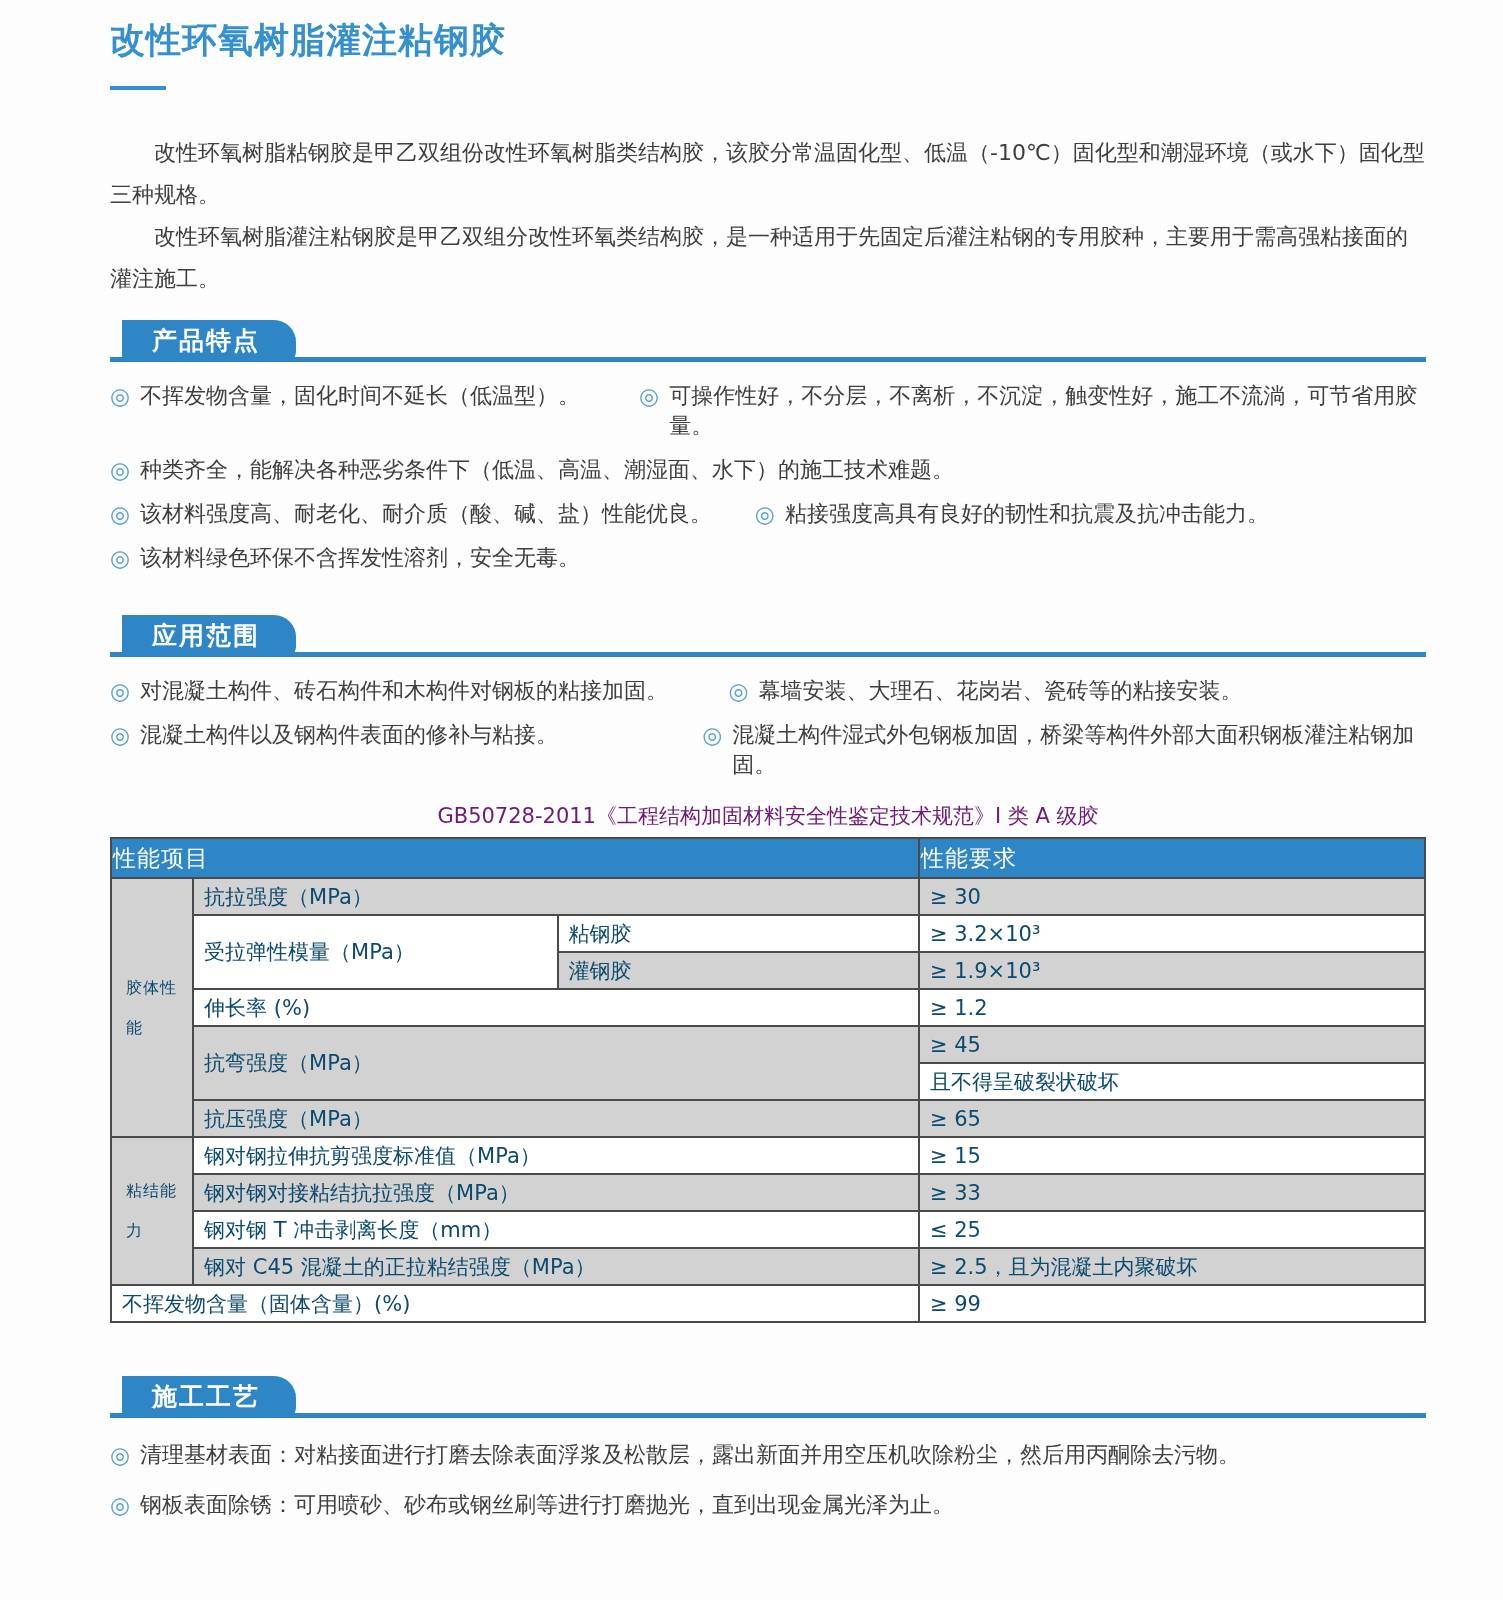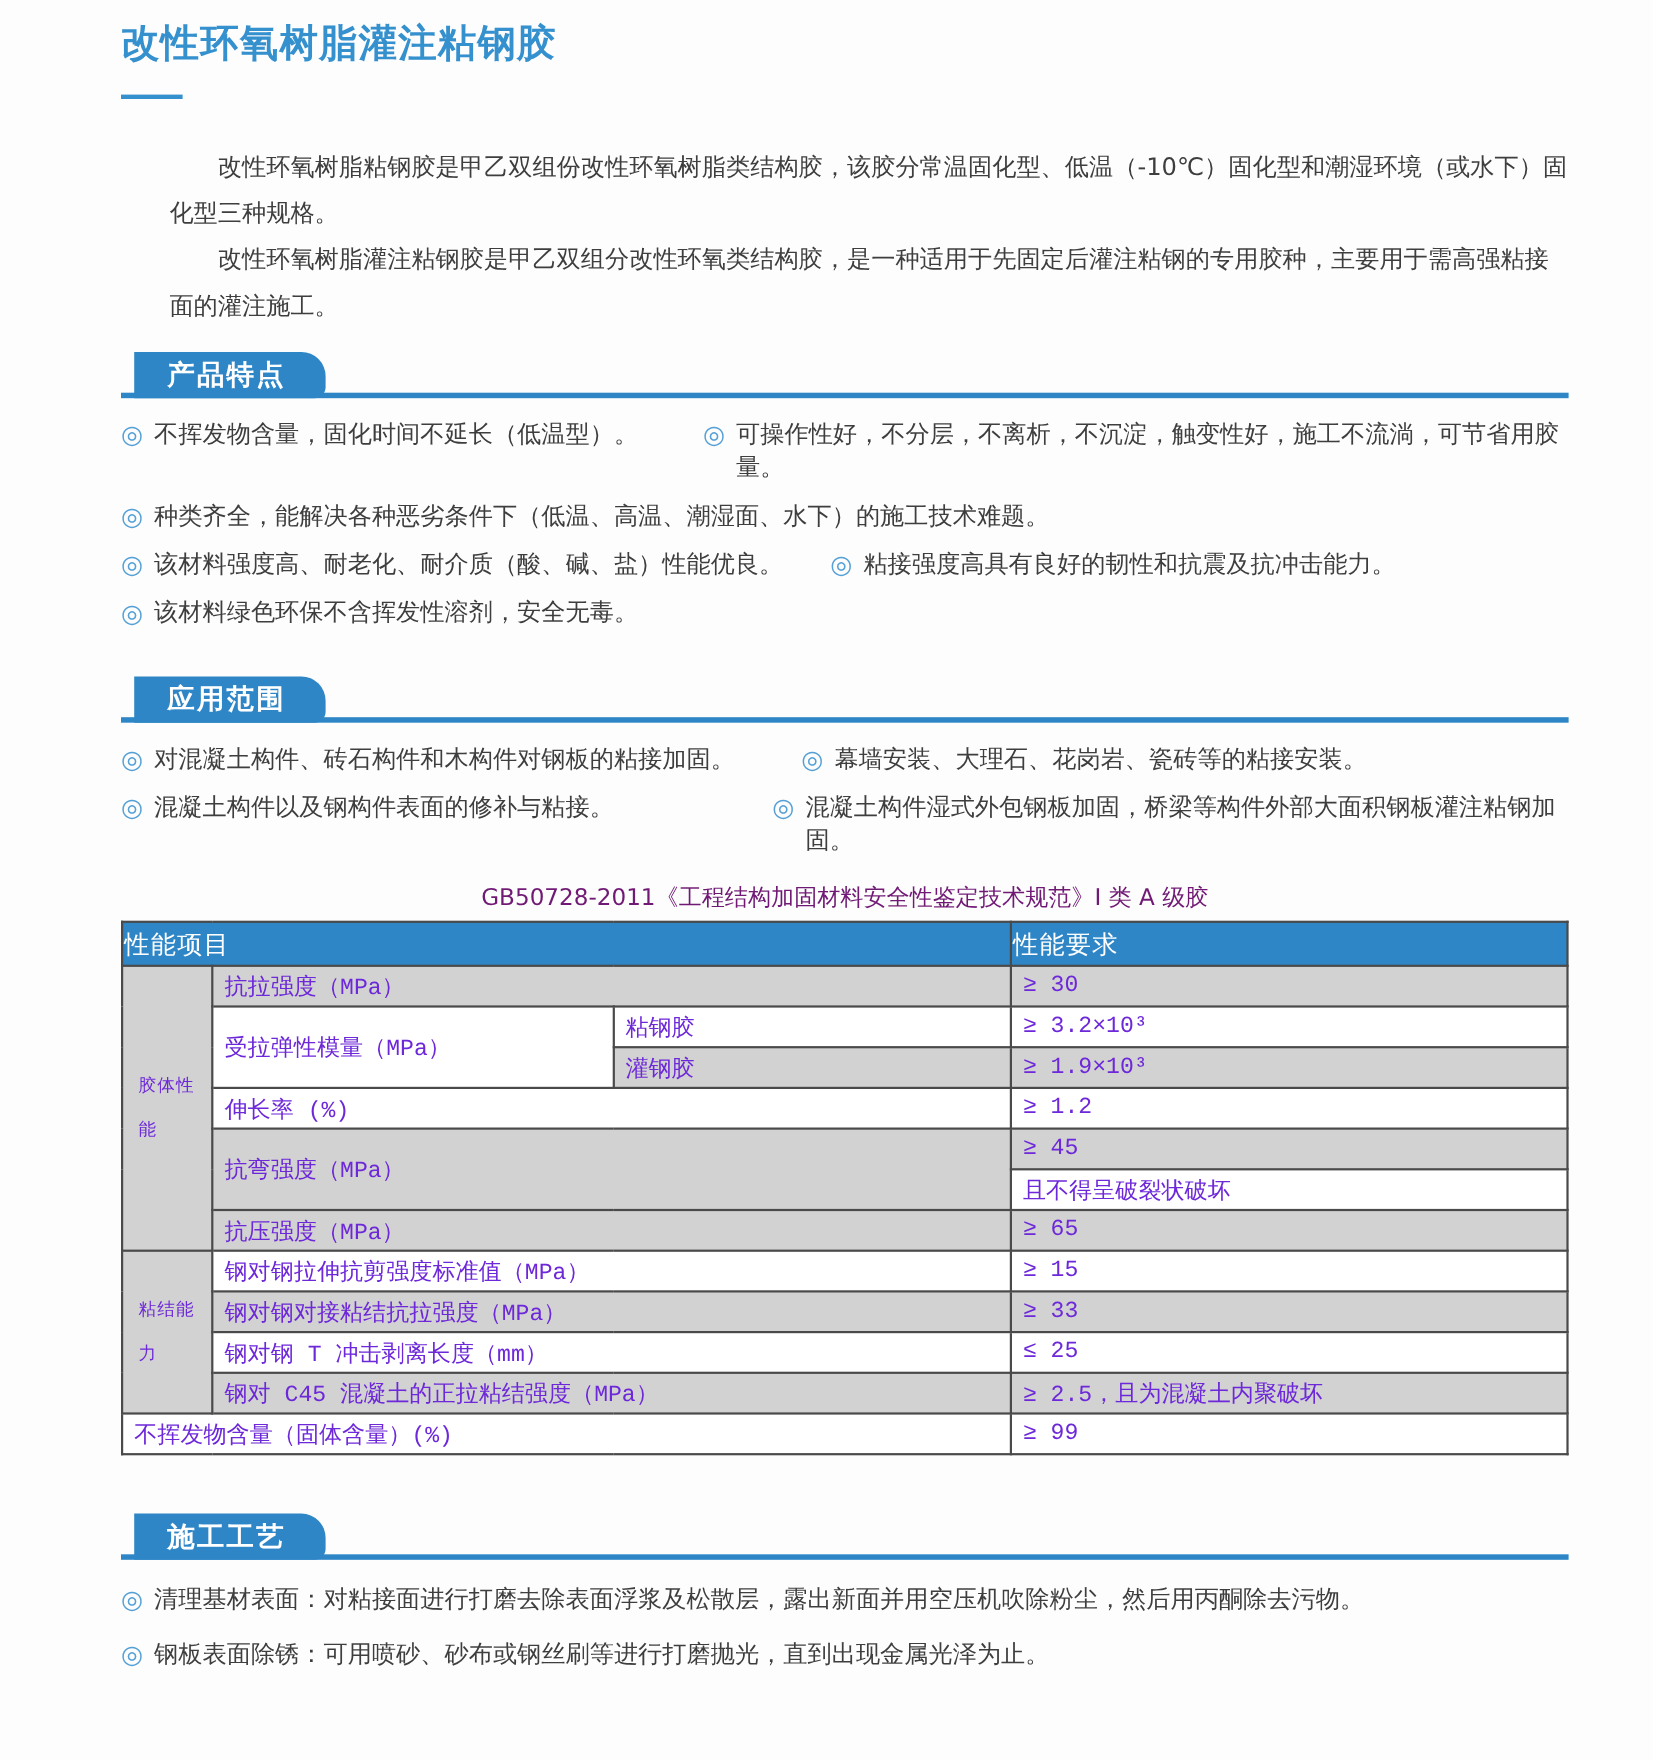--- a/index.html
+++ b/index.html
@@ -21,21 +21,21 @@
   .page{width:1503px;height:1600px;overflow:hidden;padding:18px 77px 0 110px;}
 
   
   .page-title{
     margin:0;font-size:35px;font-weight:700;color:var(--title-blue);
     letter-spacing:1px;line-height:44px;
   }
   .title-underline{width:56px;height:4px;background:var(--title-blue);margin-top:24px;}
 
   
-  .intro{margin-top:42px;margin-left:44px;}
+  .intro{margin-top:42px;}
   .intro p{margin:0;font-size:22px;line-height:42px;text-indent:2em;color:var(--text);}
 
   
   .sec{position:relative;height:47px;}
   .sec-line{position:absolute;left:0;right:0;bottom:0;height:5px;background:var(--blue);}
   .sec-badge{
     position:absolute;left:12px;bottom:0;height:42px;line-height:41px;
     padding:0 36px 0 30px;background:var(--blue);color:#fff;
     font-size:25px;font-weight:700;letter-spacing:2px;
     border-radius:0 22px 10px 0;
@@ -67,21 +67,21 @@
   .ptable col.c2{width:352px;}
   .ptable col.c3{width:493px;}
   .ptable th,.ptable td{
     border:2px solid var(--border-dark);
     text-align:left;vertical-align:middle;
   }
   .ptable th{
     background:var(--blue);color:#fff;font-size:23px;font-weight:400;
     height:40px;letter-spacing:1px;
   }
-  .ptable td{font-size:21px;color:#6d28d9;height:37px;padding:2px 10px;background:#fff;font-family:Liberation Mono, monospace;}
+  .ptable td{font-size:21px;color:#0c4a6e;height:37px;padding:2px 10px;background:#fff;}
   .ptable td.gray{background:var(--cell-gray);}
   .ptable td.group-cell{padding:0 14px;line-height:40px;letter-spacing:1px;font-size:16px;}
 </style>
 </head>
 <body>
 
 <div class="page">
 
   <h1 class="page-title">改性环氧树脂灌注粘钢胶</h1>
   <div class="title-underline"></div>

